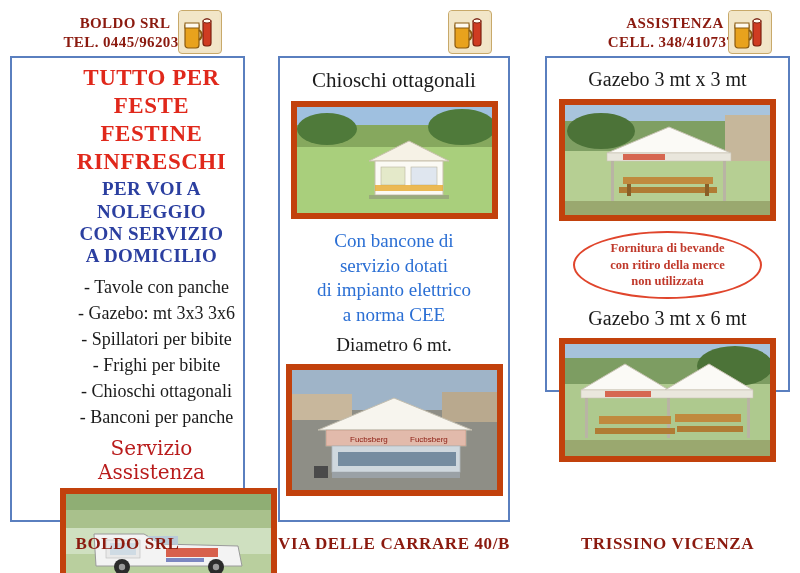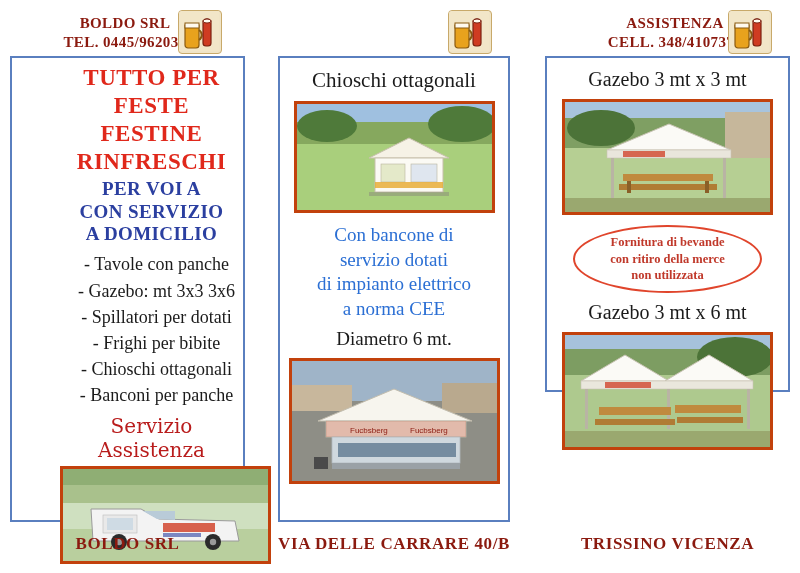--- a/index.html
+++ b/index.html
@@ -108,21 +108,21 @@
     font-family: "DejaVu Serif", serif;
     font-size: 20px;
     text-align: center;
     margin: 6px 0 4px;
   }
 
   
   .photo {
     position: relative;
     overflow: hidden;
-    border: 3px solid #c2410c;
+    border: 6px solid #c2410c;
     background: #dfe7ef;
   }
   .photo svg { display: block; }
 
   
   .mid-title {
     text-align: center;
     color: #1b1b1b;
     font-size: 21px;
     margin: 10px 0 8px;
@@ -211,27 +211,28 @@
   </div>
 
   <div class="panel panel-left">
     <div class="big-red">
       <div>TUTTO PER FESTE</div>
       <div>FESTINE</div>
       <div>RINFRESCHI</div>
     </div>
     <div class="blue-block">
       <div>PER VOI A</div>
+      <div>NOLEGGIO</div>
       <div>CON SERVIZIO</div>
       <div>A DOMICILIO</div>
     </div>
     <div class="list">
       <div>- Tavole con panche</div>
       <div>- Gazebo: mt 3x3  3x6</div>
-      <div>- Spillatori per dotati</div>
+      <div>- Spillatori per bibite</div>
       <div>- Frighi per bibite</div>
       <div>- Chioschi ottagonali</div>
       <div>- Banconi per panche</div>
     </div>
     <div class="script">Servizio Assistenza</div>
 
     <div class="photo" style="width:205px;height:92px;margin:2px auto 0;">
       <svg width="205" height="92" viewBox="0 0 205 92">
         <rect x="0" y="0" width="205" height="92" fill="#cfe0c0"></rect>
         <rect x="0" y="0" width="205" height="34" fill="#a9c18c"></rect>

